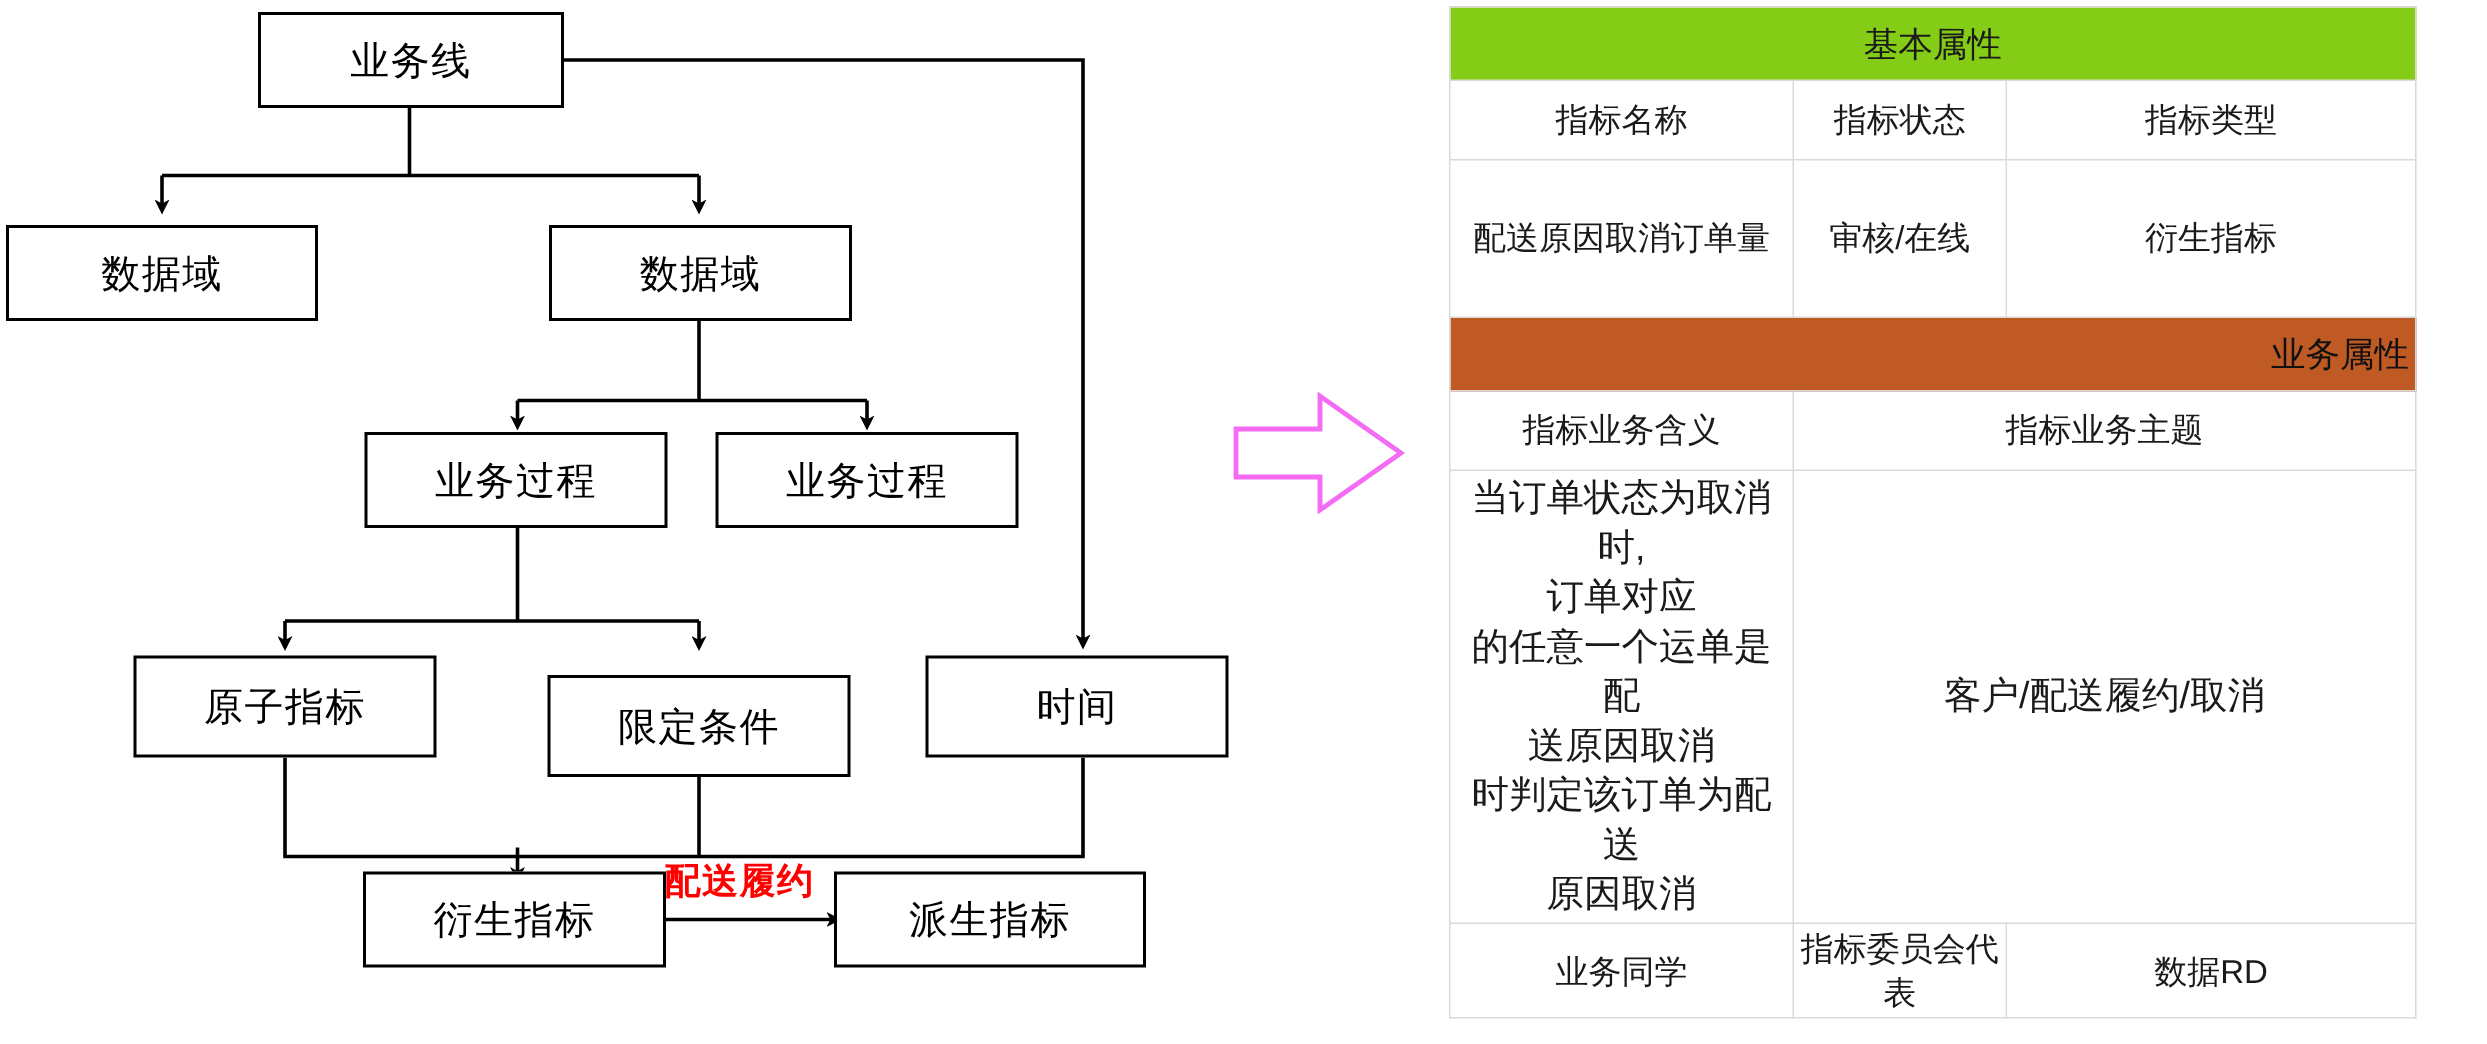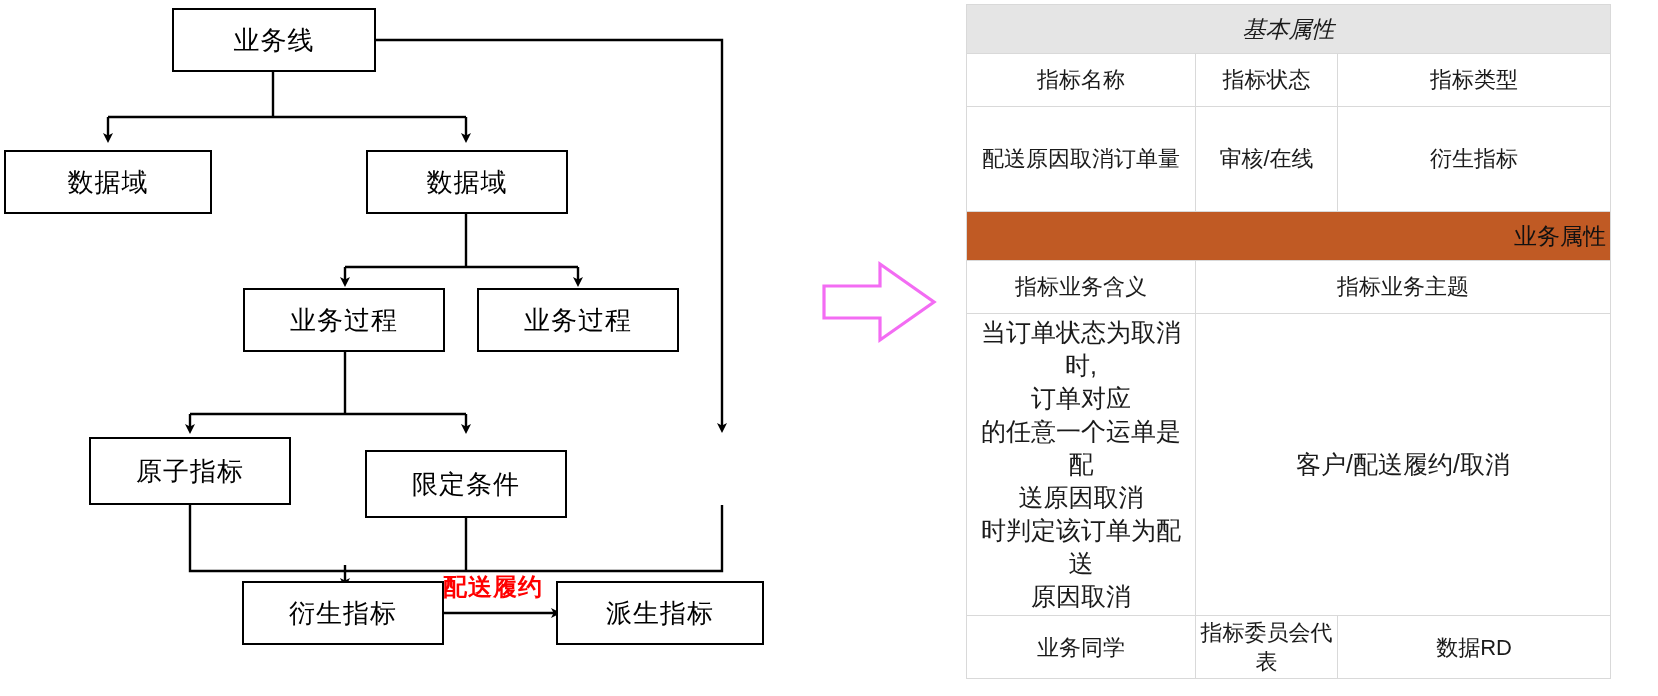--- a/index.html
+++ b/index.html
@@ -56,21 +56,21 @@
     line-height:1.32;
     word-break:break-all;
   }
   td.band{
     font-size:23px;
     font-weight:normal;
     height:44px;
     border-left-color:transparent;
     border-right-color:transparent;
   }
-  td.band.yellow{background:#e5e5e5;font-style:italic;}
+  td.band.yellow{background:#84cc16;}
   td.band.orange{background:#c05a24;color:#111;text-align:right;}
   td.band.green {background:#4cab50;color:#111;}
   td.hdr{height:48px;}
   td.val{height:100px;}
   td.desc{
     height:248px;font-size:25px;line-height:1.5;
   }
 </style>
 </head>
 <body>
@@ -135,20 +135,23 @@
     </div>
 
     <div class="node" style="left:89px;top:437px;width:202px;height:68px;">
       <span>原子指标</span>
     </div>
 
     <div class="node" style="left:365px;top:450px;width:202px;height:68px;">
       <span>限定条件</span>
     </div>
 
+    <div class="node" style="left:617px;top:437px;width:202px;height:68px;">
+      <span>时间</span>
+    </div>
 
     <div class="node" style="left:242px;top:581px;width:202px;height:64px;">
       <span>衍生指标</span>
     </div>
 
     <div class="node" style="left:556px;top:581px;width:208px;height:64px;">
       <span>派生指标</span>
     </div>
 
     <div class="op-label" style="left:443px;top:571px;">配送履约</div>

